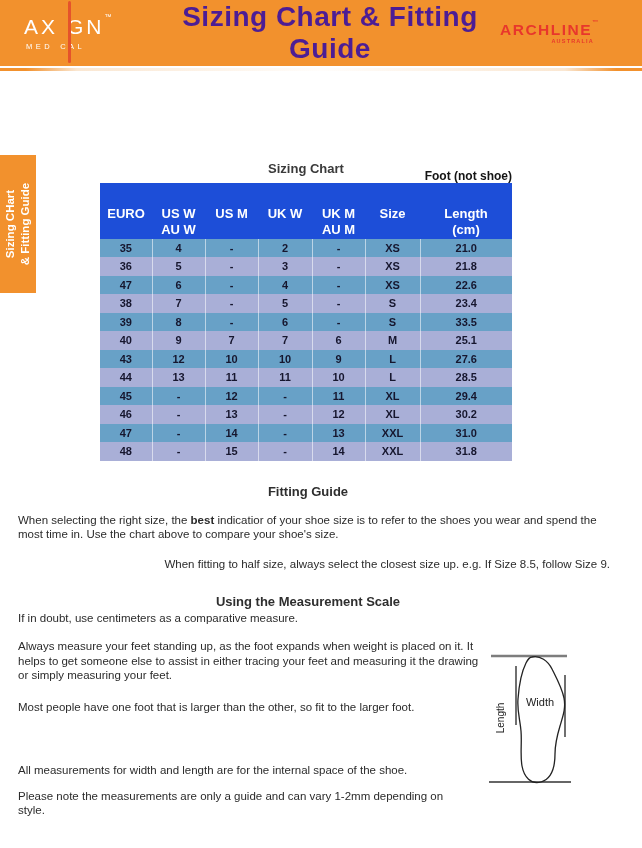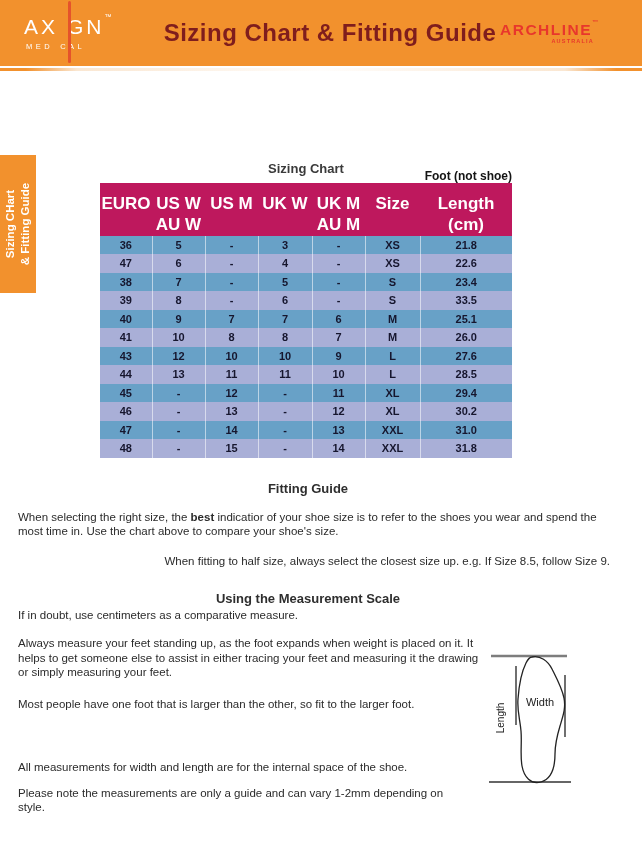--- a/index.html
+++ b/index.html
@@ -9,21 +9,21 @@
 
   
   .banner { position:relative; height:66px; background:#F2912D; display:flex; align-items:center; }
   .axign-logo { position:relative; margin-left:24px; width:130px; color:#ffffff; }
   .axign-line { position:absolute; left:44px; top:-14px; width:3px; height:62px; background:#E5532B; border-radius:2px; }
   .axign-top { font-size:21px; letter-spacing:3px; font-weight:400; white-space:nowrap; }
   .axign-top .gap { display:inline-block; width:9px; }
   .axign-tm { font-size:7px; vertical-align:top; position:relative; top:-2px; }
   .axign-bottom { font-size:7.5px; font-weight:normal; letter-spacing:3.5px; margin-top:3px; margin-left:2px; white-space:nowrap; }
   .axign-bottom .gap { display:inline-block; width:7px; }
-  .banner-title { flex:1; text-align:center; color:#7f1d1d; font-weight:bold; font-size:24px; letter-spacing:0.5px; padding-left:6px; }
+  .banner-title { flex:1; text-align:center; color:#4c1d95; font-weight:bold; font-size:28px; letter-spacing:0.5px; padding-left:6px; }
   .archline-logo { margin-right:46px; width:96px; text-align:right; color:#E8372C; line-height:1; }
   .archline-name { font-size:15.5px; font-weight:bold; letter-spacing:1.5px; white-space:nowrap; }
   .archline-tm { font-size:6px; vertical-align:top; position:relative; top:-3px; }
   .archline-sub { font-size:5.5px; font-weight:bold; letter-spacing:1.2px; margin-top:2px; margin-right:2px; }
   .banner-divider { height:3px; margin-top:2px;
     background:linear-gradient(to right,#F2912D 0%,#F2912D 4%,#FAE7D2 12%,#FFFDFB 50%,#FAE7D2 88%,#F2912D 96%,#F2912D 100%); }
 
   
   .side-tab { position:absolute; left:0; top:155px; width:36px; height:138px; background:#F2912D; }
   .side-tab-rot { position:absolute; left:50%; top:50%; transform:translate(-50%,-50%) rotate(-90deg);
@@ -31,22 +31,22 @@
 
   
   .chart-wrap { position:relative; width:412px; margin:82px 0 0 100px; }
   .chart-head { position:relative; height:30px; }
   .chart-title { position:absolute; left:0; right:0; bottom:7px; text-align:center; font-weight:bold; font-size:13px; color:#3a3a3a; }
   .foot-note { position:absolute; right:0; bottom:0; font-weight:bold; font-size:12px; color:#141414; }
 
   table.sizing { border-collapse:collapse; table-layout:fixed; width:412px; }
   table.sizing col.c1{width:52px} table.sizing col.c2{width:53px} table.sizing col.c3{width:53px}
   table.sizing col.c4{width:54px} table.sizing col.c5{width:53px} table.sizing col.c6{width:55px} table.sizing col.c7{width:92px}
-  table.sizing thead th { background:#be185d; color:#ffffff; font-weight:bold; font-size:17px;
-    vertical-align:top; padding-top:10px; height:37px; line-height:1.25; text-align:center; }
+  table.sizing thead th { background:#1d4ed8; color:#ffffff; font-weight:bold; font-size:13px;
+    vertical-align:top; padding-top:23px; height:37px; line-height:1.25; text-align:center; }
   table.sizing tbody td { height:18.5px; text-align:center; font-size:11px; font-weight:bold; color:#16162e; padding:0; line-height:18.5px; }
   table.sizing tbody tr:nth-child(odd) td { background:#68A1C7; }
   table.sizing tbody tr:nth-child(even) td { background:#A9AFD7; }
   table.sizing tbody td + td { border-left:1px solid rgba(255,255,255,0.55); }
 
   
   .copy { margin-left:18px; width:592px; color:#2b2b2b; font-size:11.5px; line-height:1.26; }
   .section-heading { text-align:center; font-weight:bold; font-size:13px; color:#2e2e2e; width:580px; }
   .fg-heading { margin-top:23px; }
   .p1 { margin-top:13px; width:592px; }
@@ -126,20 +126,29 @@
               <div>Size</div>
             </th>
             <th>
               <div>Length</div>
               <div>(cm)</div>
             </th>
           </tr>
         </thead>
       <tbody>
           <tr>
+            <td>35</td>
+            <td>4</td>
+            <td>-</td>
+            <td>2</td>
+            <td>-</td>
+            <td>XS</td>
+            <td>21.0</td>
+          </tr>
+          <tr>
             <td>36</td>
             <td>5</td>
             <td>-</td>
             <td>3</td>
             <td>-</td>
             <td>XS</td>
             <td>21.8</td>
           </tr>
           <tr>
             <td>47</td>
@@ -169,29 +178,20 @@
             <td>33.5</td>
           </tr>
           <tr>
             <td>40</td>
             <td>9</td>
             <td>7</td>
             <td>7</td>
             <td>6</td>
             <td>M</td>
             <td>25.1</td>
-          </tr>
-          <tr>
-            <td>41</td>
-            <td>10</td>
-            <td>8</td>
-            <td>8</td>
-            <td>7</td>
-            <td>M</td>
-            <td>26.0</td>
           </tr>
           <tr>
             <td>43</td>
             <td>12</td>
             <td>10</td>
             <td>10</td>
             <td>9</td>
             <td>L</td>
             <td>27.6</td>
           </tr>

